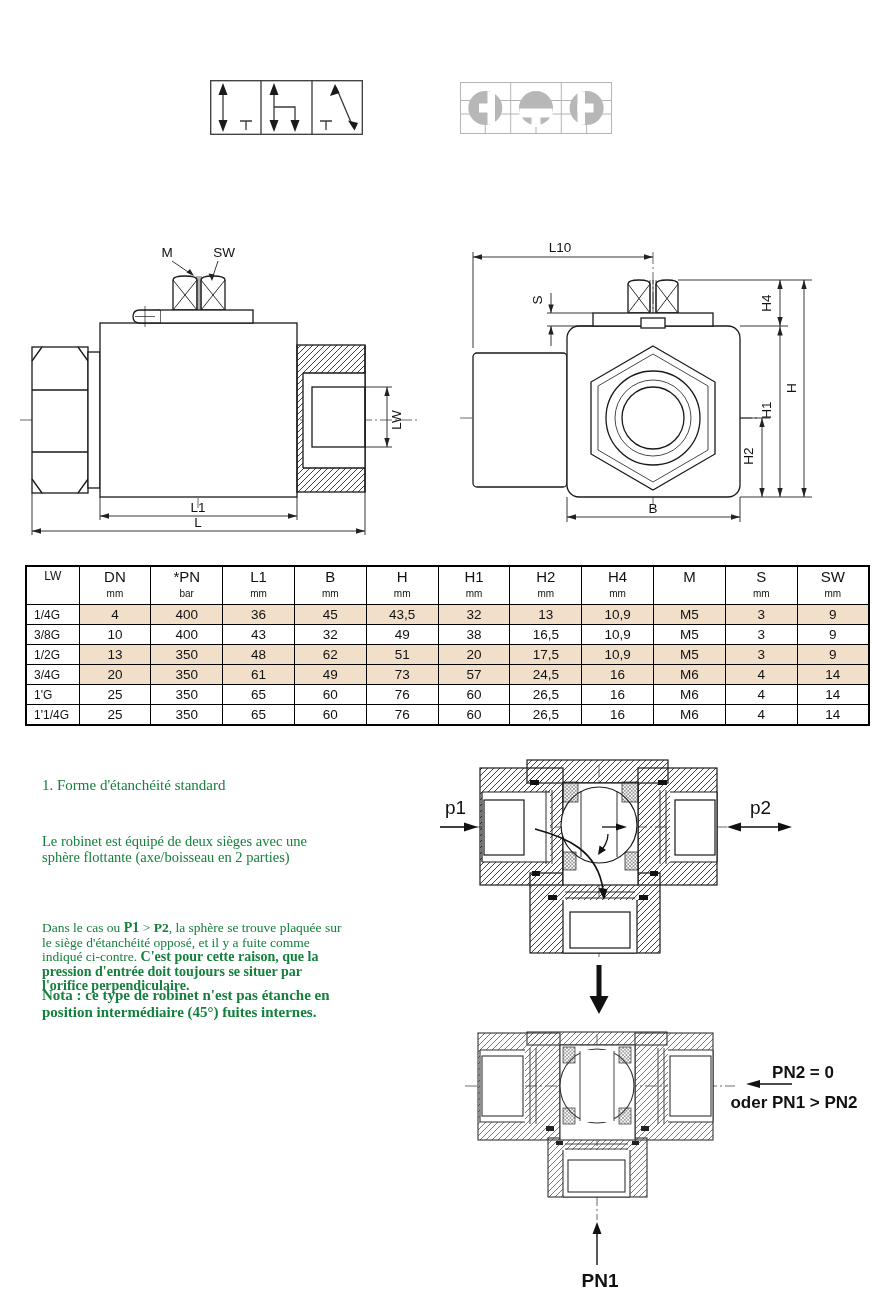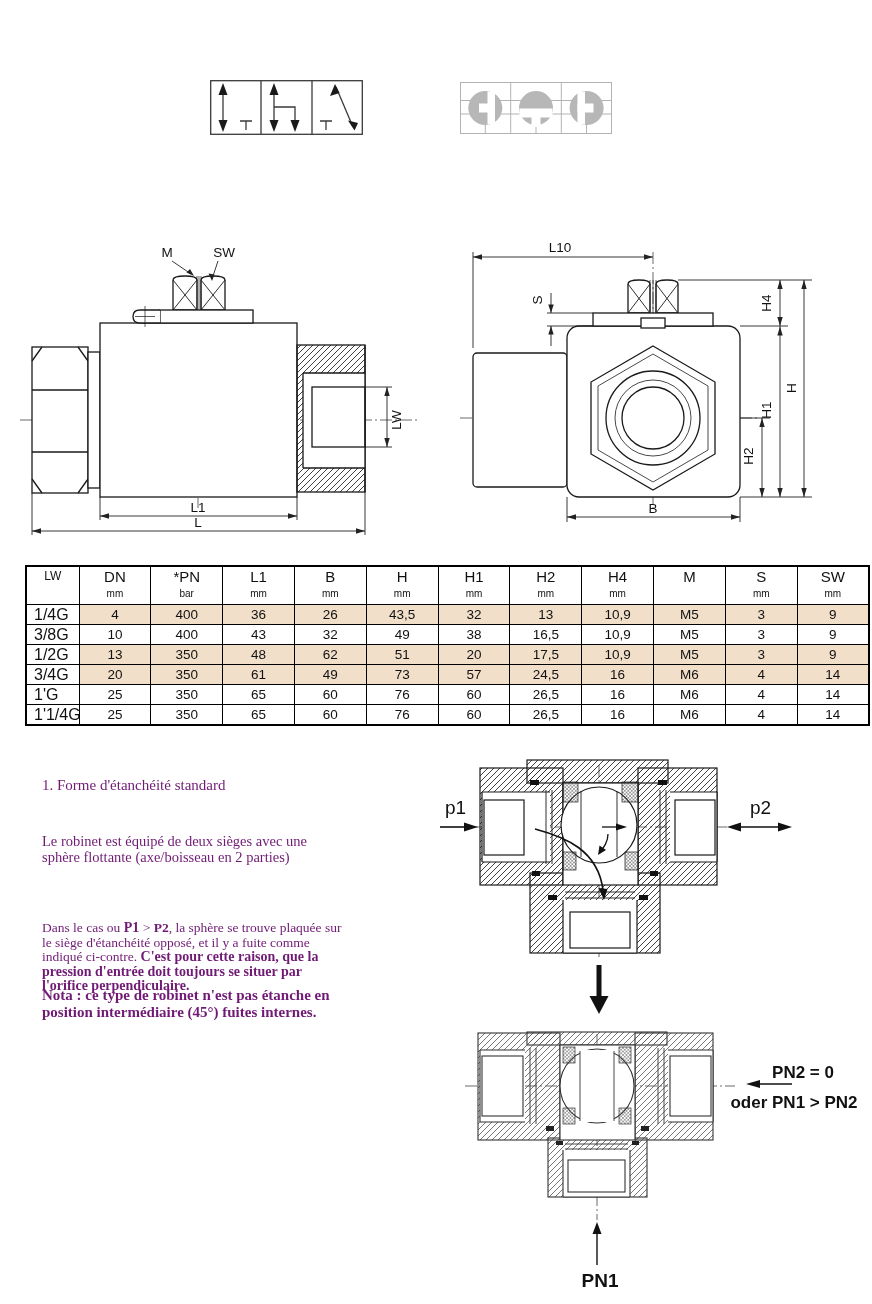--- a/index.html
+++ b/index.html
@@ -10,27 +10,27 @@
 
   
   table.dims{position:absolute;left:25px;top:565px;width:845px;border-collapse:collapse;
              table-layout:fixed;background:#fff;}
   table.dims th,table.dims td{border:1px solid #000;text-align:center;padding:0 2px;}
   table.dims{border:2px solid #000;}
   table.dims thead th{font-weight:normal;font-size:15px;vertical-align:top;height:36px;
                       line-height:17px;padding-top:1px;}
   table.dims thead th .h2{font-size:10px;}
   table.dims td{font-size:13.5px;height:19px;}
-  table.dims td.lw{text-align:left;padding-left:7px;font-size:16px;}
+  table.dims td.lw{text-align:left;padding-left:7px;font-size:12px;}
   table.dims col.c-lw{width:53px;}
   table.dims thead th.col-lw{font-size:12px;}
   table.dims tr.hl td:not(.lw){background:#f2dfc9;}
 
   
-  .notes{font-family:"Liberation Serif",serif;color:#701a75;}
+  .notes{font-family:"Liberation Serif",serif;color:#15803d;}
   .notes .blk{position:absolute;left:0;}
   .n-head{top:7px;font-size:15px;}
   .n-p1{top:64px;width:300px;font-size:14.5px;line-height:15.5px;}
   .n-p2{top:117px;width:308px;font-size:13.5px;line-height:14.6px;margin-top:34px;}
   .n-p2 b.big{font-size:14px;}
   .n-nota{top:217px;width:318px;font-size:15px;line-height:17px;font-weight:bold;}
 </style>
 </head>
 <body>
 
@@ -273,21 +273,21 @@
             <div class="h2">mm</div>
           </th>
       </tr>
     </thead>
     <tbody>
       <tr class="hl">
         <td class="lw">1/4G</td>
           <td>4</td>
           <td>400</td>
           <td>36</td>
-          <td>26</td>
+          <td>45</td>
           <td>43,5</td>
           <td>32</td>
           <td>13</td>
           <td>10,9</td>
           <td>M5</td>
           <td>3</td>
           <td>9</td>
       </tr>
       <tr>
         <td class="lw">3/8G</td>

